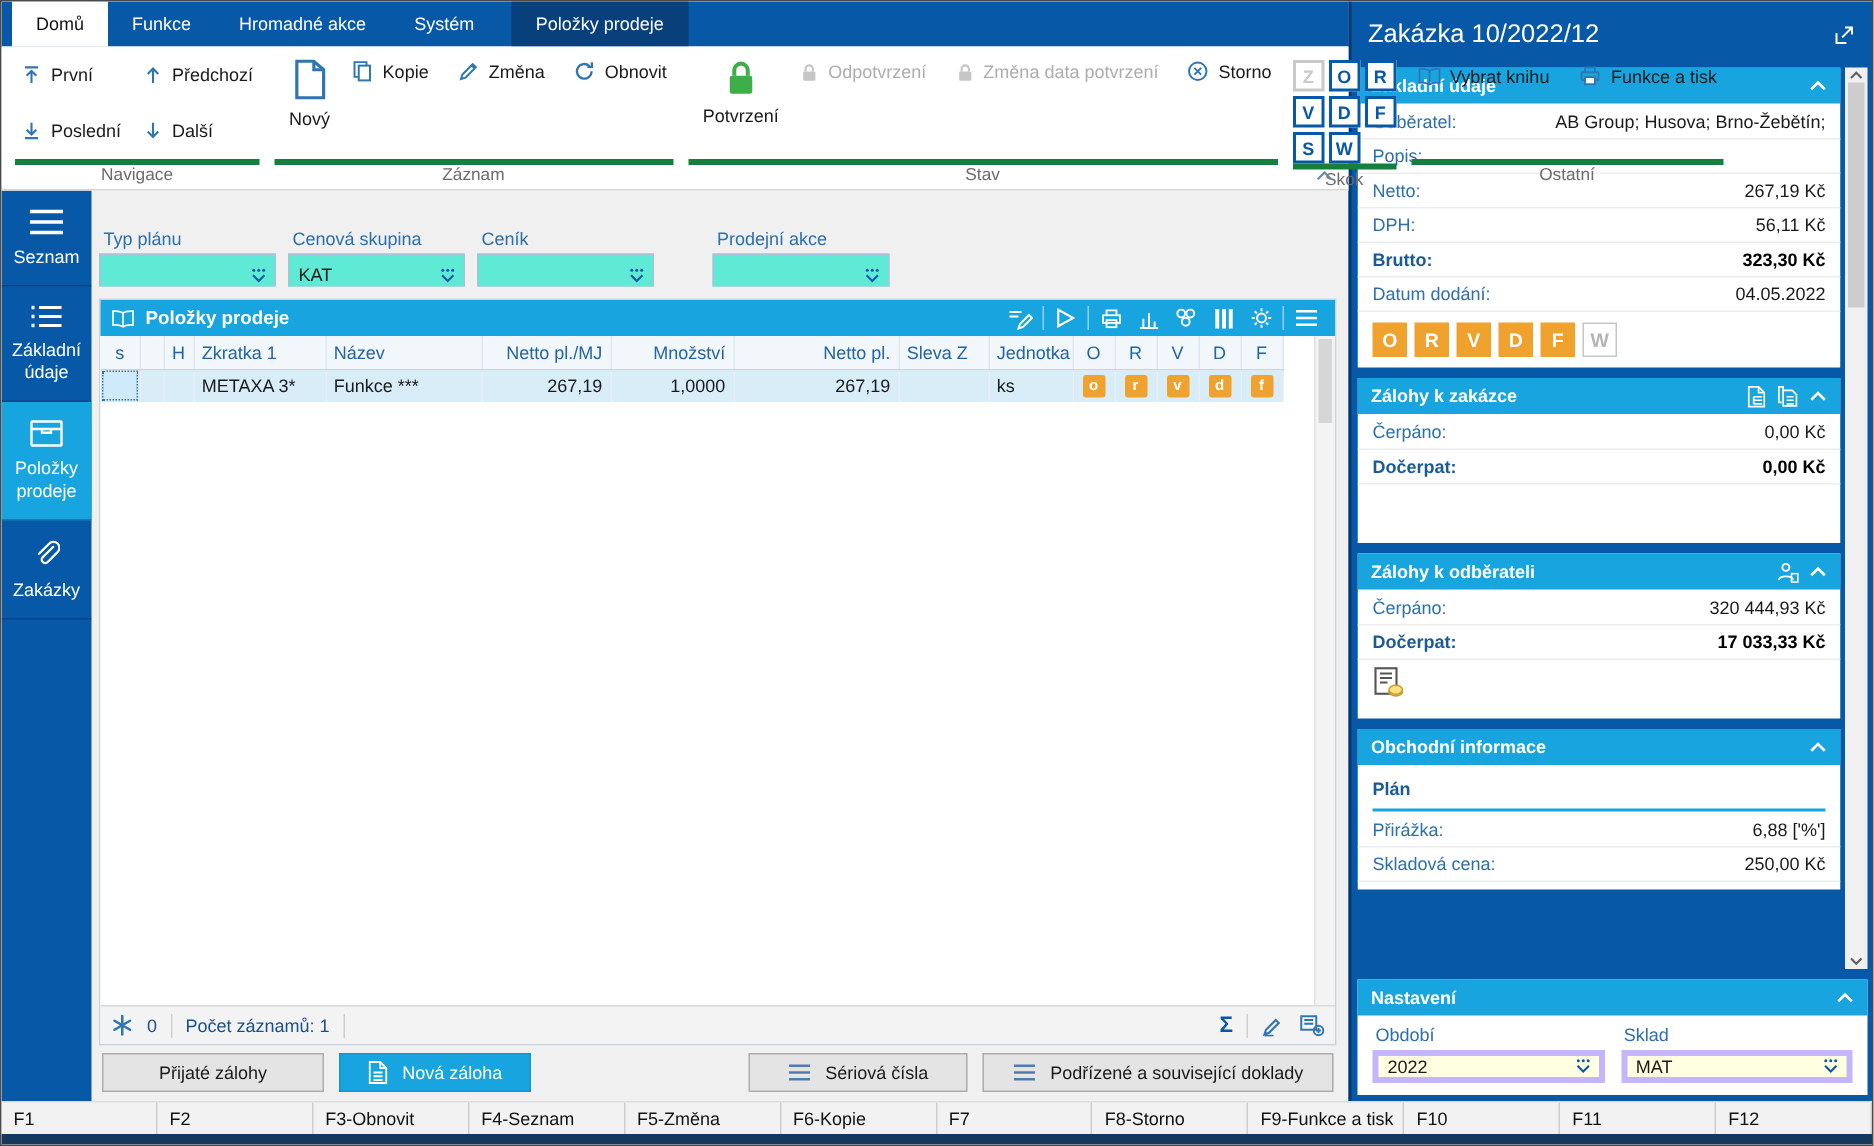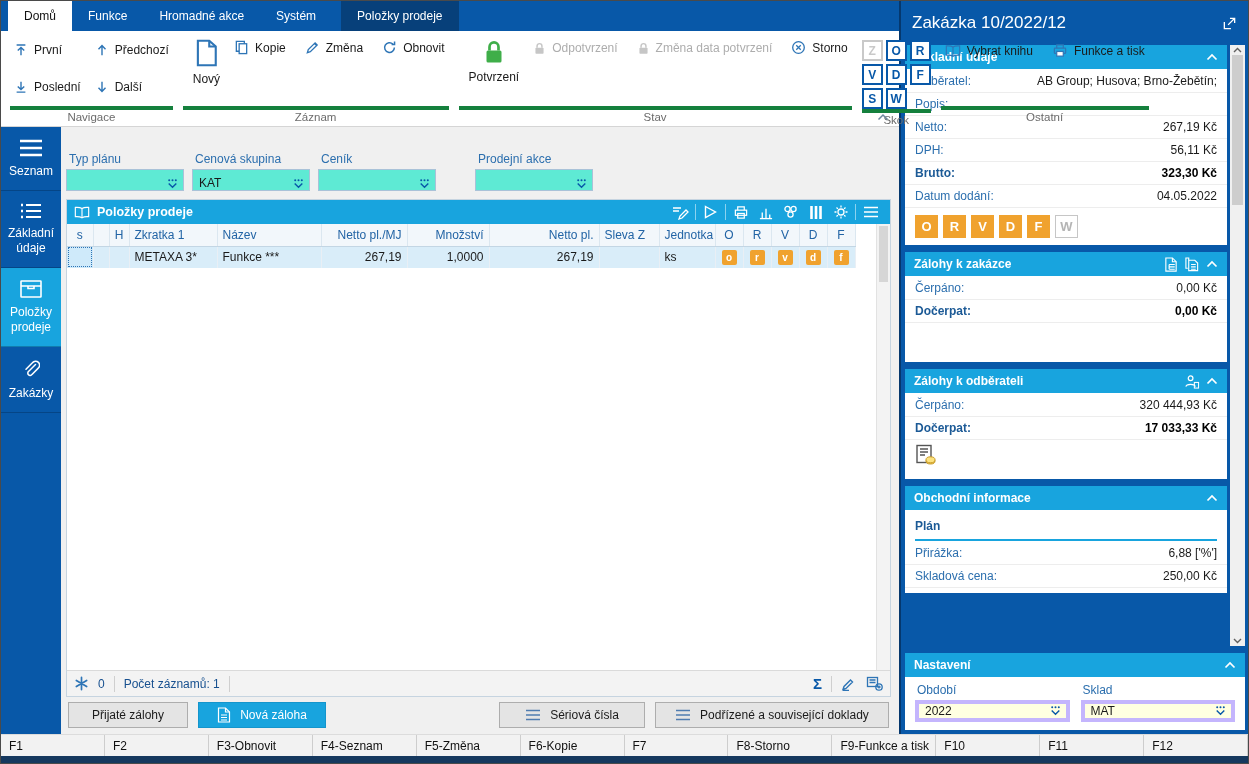--- a/index.html
+++ b/index.html
@@ -71,21 +71,21 @@
   .vscroll{width:14px;flex:0 0 auto;background:#F3F3F3;border-left:1px solid #E2E2E2;position:relative;}
   .vthumb{position:absolute;top:2px;left:2px;right:2px;height:56px;background:#D6D6D6;}
   
   .grid-status{height:26px;flex:0 0 auto;display:flex;align-items:center;background:#F3F3F3;border-top:1px solid #DADADA;padding:0 7px;gap:9px;color:#17508F;}
   .vsep{width:1px;height:16px;background:#CFCFCF;}
   .gs-right{margin-left:auto;display:flex;align-items:center;gap:9px;color:var(--blue);}
   .sigma{font-size:15px;font-weight:bold;color:var(--blue);}
   
   .action-row{height:37px;flex:0 0 auto;display:flex;align-items:center;gap:10px;padding:5px 2px 6px;}
   .abtn{height:26px;background:#E4E4E4;border:1px solid #ADADAD;display:flex;align-items:center;justify-content:center;gap:9px;color:#1a1a1a;padding:0 14px;cursor:default;}
-  .abtn.w1{width:120px;} .abtn.w3{width:146px;margin-left:auto;} .abtn.w4{width:234px;}
+  .abtn.w1{width:148px;} .abtn.w3{width:146px;margin-left:auto;} .abtn.w4{width:234px;}
   .abtn.accent{background:var(--cyan);border-color:#1495CC;color:#fff;width:128px;}
   .hamb{color:#4F7CB0;}
   
   .panel{width:349px;flex:0 0 auto;background:var(--blue);border-left:2px solid #05386E;display:flex;flex-direction:column;}
   .panel-head{height:44px;flex:0 0 auto;color:#fff;font-size:17px;display:flex;align-items:center;padding:0 11px;}
   .popout{margin-left:auto;color:#fff;}
   .panel-body{flex:1;display:flex;flex-direction:column;min-height:0;padding:0 3px 4px 4px;}
   .pscrollwrap{flex:1;display:flex;min-height:0;margin-bottom:7px;}
   .psections{flex:1;display:flex;flex-direction:column;gap:7px;overflow:hidden;min-width:0;}
   .pscroll{width:15px;flex:0 0 auto;background:#F0F0F0;margin-left:3px;display:flex;flex-direction:column;align-items:center;justify-content:space-between;padding:2px 0;}

